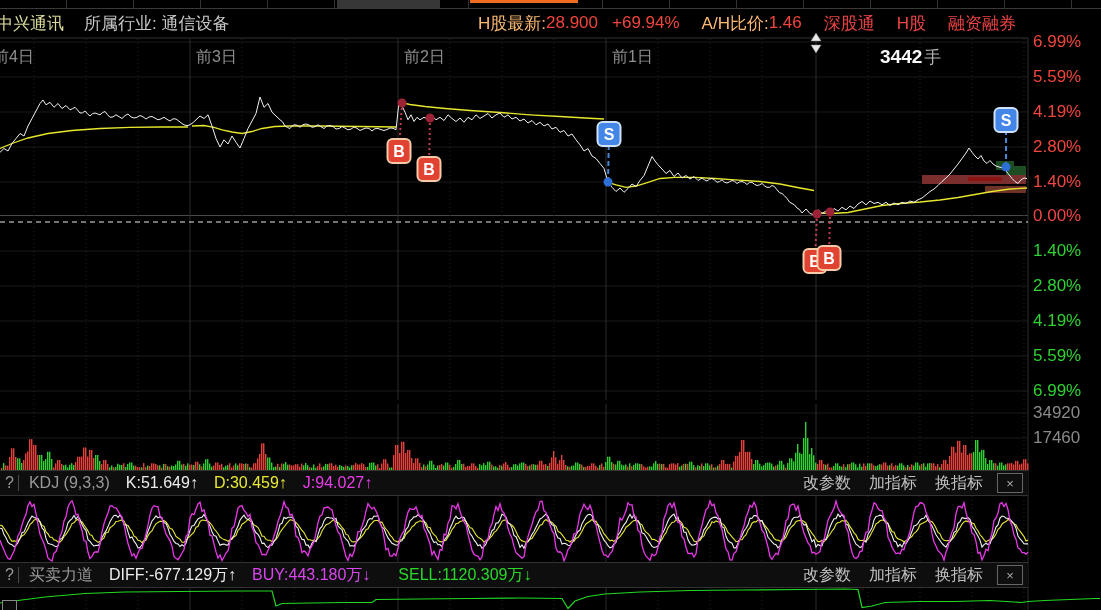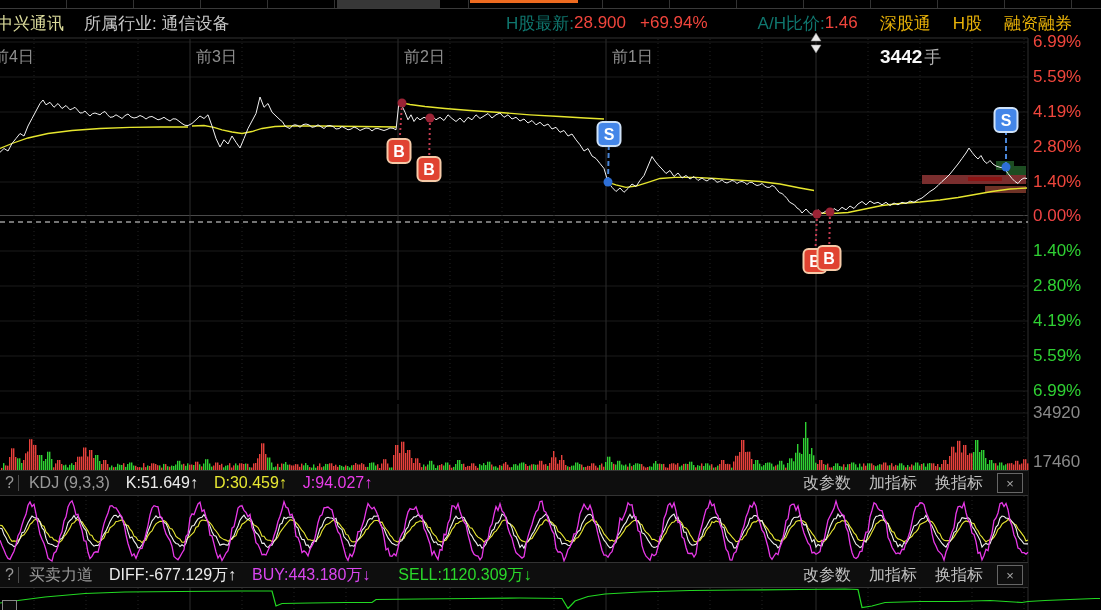--- a/index.html
+++ b/index.html
@@ -9,22 +9,22 @@
   
   .tabstrip{left:0;top:0;width:1101px;height:8px;border-bottom:1px solid #3a3a3a;
     background:repeating-linear-gradient(90deg,#000 0,#000 66px,#333 66px,#333 67px);}
   .tab-filled{left:337px;top:0;width:103px;height:8px;background:#373737;}
   .tab-active{left:470px;top:0;width:108px;height:8px;background:#000;border-top:3px solid #ee6b20;box-sizing:border-box;}
   
   .header-left{left:-4px;top:10px;height:26px;display:flex;align-items:center;font-size:17px;white-space:nowrap;}
   .stock-name{color:#dcdc9c;}
   .industry{color:#c8c8c8;margin-left:20px;}
   .header-right{left:478px;top:10px;height:26px;display:flex;align-items:center;font-size:17px;white-space:nowrap;}
-  .hlabel{color:#0f766e;margin-left:28px;} .hval{color:#f0453c;} .hgap{width:14px;} .hgap2{width:22px;}
-  .hlink{color:#eab308;margin-left:22px;cursor:pointer;}
+  .hlabel{color:#fdba74;} .hval{color:#f0453c;} .hgap{width:14px;} .hgap2{width:22px;}
+  .hlink{color:#ef4444;margin-left:22px;cursor:pointer;}
   
   .day-label{top:47px;color:#8f8f8f;font-size:16px;white-space:nowrap;}
   .vol-readout{top:46px;left:880px;width:125px;text-align:left;white-space:nowrap;}
   .vol-val{color:#f8f8f8;font-size:19px;font-weight:bold;}
   .vol-unit{color:#b0b0b0;font-size:17px;margin-left:2px;}
   
   .ax{left:1033px;width:66px;font-size:17px;white-space:nowrap;}
   .ax-red{color:#f0463c;} .ax-green{color:#2fd133;} .ax-zero{color:#ef4444;} .ax-gray{color:#8a8a8a;}
   
   .tool-row{left:0;width:1028px;height:24px;background:#0e0e0e;border-top:1px solid #333;border-bottom:1px solid #333;
@@ -737,21 +737,21 @@
 <span class="abs ax ax-red txt" style="top:102px">4.19%</span>
 <span class="abs ax ax-red txt" style="top:137px">2.80%</span>
 <span class="abs ax ax-red txt" style="top:172px">1.40%</span>
 <span class="abs ax ax-zero txt" style="top:206px">0.00%</span>
 <span class="abs ax ax-green txt" style="top:241px">1.40%</span>
 <span class="abs ax ax-green txt" style="top:276px">2.80%</span>
 <span class="abs ax ax-green txt" style="top:311px">4.19%</span>
 <span class="abs ax ax-green txt" style="top:346px">5.59%</span>
 <span class="abs ax ax-green txt" style="top:381px">6.99%</span>
 <span class="abs ax ax-gray txt" style="top:403px">34920</span>
-<span class="abs ax ax-gray txt" style="top:452px">17460</span>
+<span class="abs ax ax-gray txt" style="top:428px">17460</span>
 
 <div class="abs tool-row txt" style="top:470px">
   <span class="help">?</span>
   <span class="vdiv"></span>
   <span class="ind-title">KDJ (9,3,3)</span>
   <span class="val-white">K:51.649↑</span>
   <span class="val-yellow">D:30.459↑</span>
   <span class="val-magenta">J:94.027↑</span>
   <span class="spacer"></span>
   <span class="tbtn">改参数</span>

